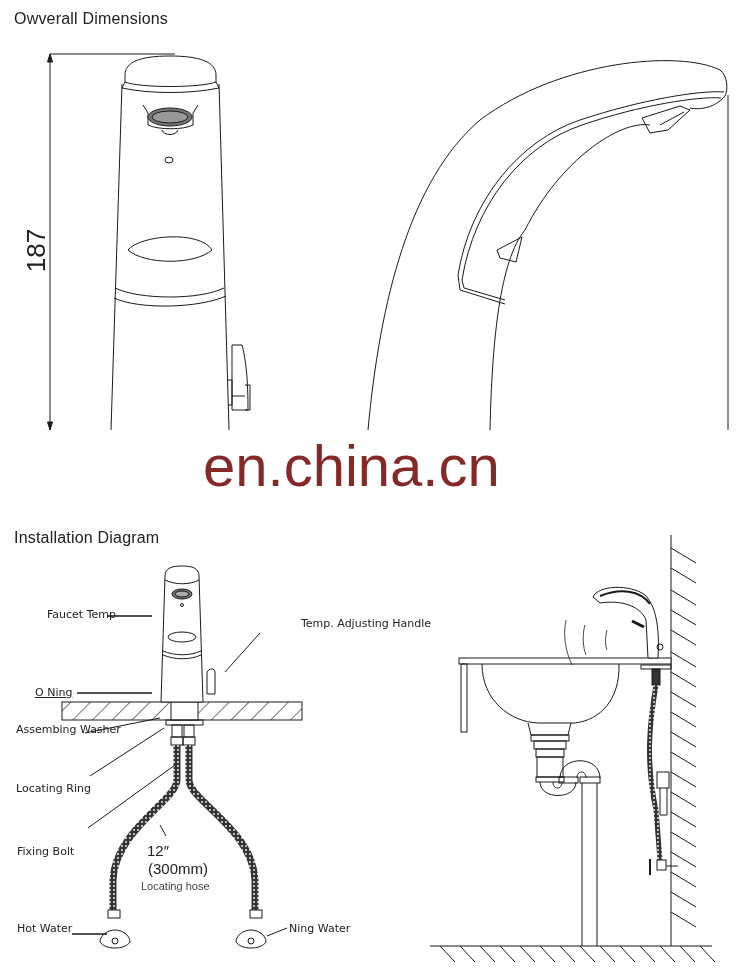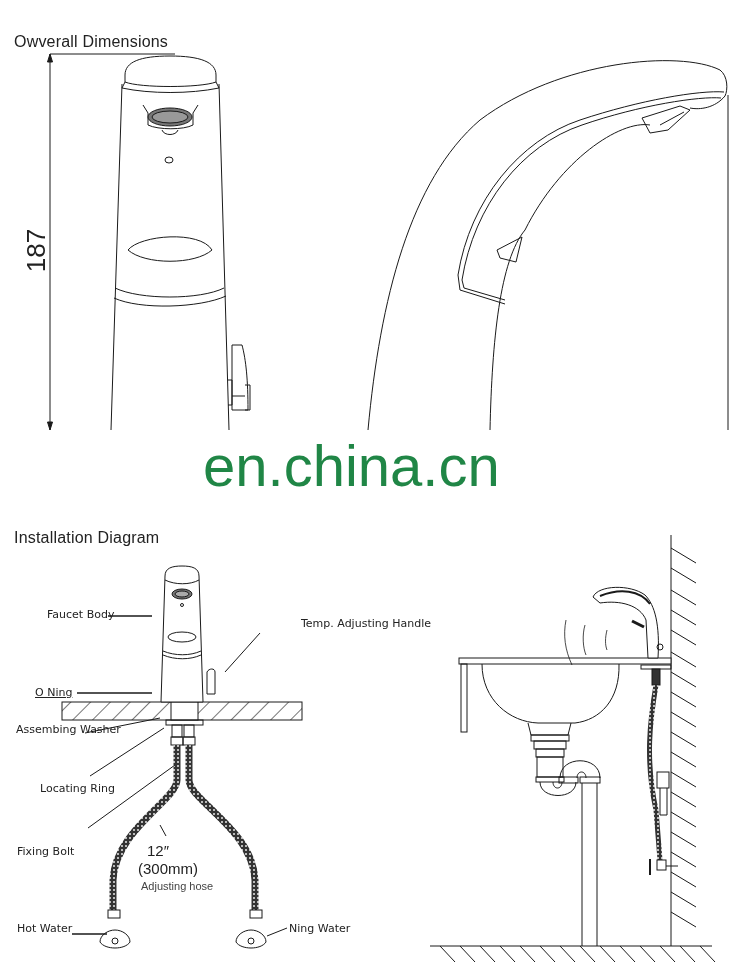--- a/index.html
+++ b/index.html
@@ -1,30 +1,30 @@
 <!DOCTYPE html>
 <html><head>
   <meta charset="utf-8">
   <style>
     html, body { margin: 0; padding: 0; background: #ffffff; }
     body { width: 750px; height: 974px; position: relative; overflow: hidden;
            font-family: "Liberation Sans", sans-serif; color: #222; }
     .abs { position: absolute; }
     .heading { font-size: 16px; color: #222; letter-spacing: 0.2px; white-space: nowrap; }
-    .watermark { font-size: 58px; color: #15803d; letter-spacing: 0px; white-space: nowrap; opacity: 0.95; }
+    .watermark { font-size: 58px; color: #7f1d1d; letter-spacing: 0px; white-space: nowrap; opacity: 0.95; }
     .label { font-size: 11px; color: #222; white-space: nowrap; font-family: "DejaVu Sans", sans-serif; }
     .dim { font-size: 26px; color: #222; transform: rotate(-90deg); transform-origin: center center; white-space: nowrap; }
     .hose-len { font-size: 15px; color: #222; white-space: nowrap; line-height: 17px; }
     .hose-sub { font-size: 11px; color: #444; white-space: nowrap; }
     svg { position: absolute; left: 0; top: 0; }
   </style>
 </head>
 <body>
 
-<div class="abs heading" style="left:14px; top:10px;margin-top:23px;">Owverall Dimensions</div>
+<div class="abs heading" style="left:14px; top:10px;">Owverall Dimensions</div>
 <div class="abs heading" style="left:14px; top:529px;">Installation Diagram</div>
 
 <svg width="750" height="974" viewBox="0 0 750 974">
   <g fill="none" stroke="#1a1a1a" stroke-width="1">
 
     <line x1="50" y1="54" x2="175" y2="54"></line>
     <line x1="50" y1="54" x2="50" y2="430"></line>
     <polygon points="50,54 47.5,62 52.5,62" fill="#1a1a1a"></polygon>
     <polygon points="50,430 47.5,422 52.5,422" fill="#1a1a1a"></polygon>
 
@@ -121,32 +121,32 @@
     <line x1="225" y1="672" x2="260" y2="633"></line>
     <line x1="85" y1="733" x2="160" y2="718"></line>
     <line x1="90" y1="776" x2="164" y2="728"></line>
     <line x1="88" y1="828" x2="175" y2="765"></line>
     <line x1="160" y1="825" x2="166" y2="836"></line>
     <line x1="72" y1="934" x2="107" y2="934" stroke-width="1.5"></line>
     <line x1="267" y1="936" x2="287" y2="928"></line>
   </g>
 </svg>
 
-<div class="abs label" style="left:47px; top:608px;">Faucet Body</div>
+<div class="abs label" style="left:47px; top:608px;">Faucet Temp</div>
 <div class="abs label" style="left:262px; top:617px;margin-left:39px;">Temp. Adjusting Handle</div>
 <div class="abs label" style="left:35px; top:686px;text-decoration:underline;">O Ning</div>
 <div class="abs label" style="left:16px; top:723px;">Assembing Washer</div>
-<div class="abs label" style="left:16px; top:782px;margin-left:24px;">Locating Ring</div>
+<div class="abs label" style="left:16px; top:782px;">Locating Ring</div>
 <div class="abs label" style="left:17px; top:845px;text-align:right;">Fixing Bolt</div>
 <div class="abs label" style="left:17px; top:922px;">Hot Water</div>
 <div class="abs label" style="left:289px; top:922px;">Ning Water</div>
 
 <div class="abs hose-len" style="left:147px; top:842px;">12″</div>
-<div class="abs hose-len" style="left:138px; top:860px;">(300mm)</div>
-<div class="abs hose-sub" style="left:141px; top:880px;">Adjusting hose</div>
+<div class="abs hose-len" style="left:148px; top:860px;">(300mm)</div>
+<div class="abs hose-sub" style="left:141px; top:880px;">Locating hose</div>
 
 <svg width="750" height="974" viewBox="0 0 750 974">
   <g fill="none" stroke="#1a1a1a" stroke-width="1">
 
     <line x1="671" y1="535" x2="671" y2="946"></line>
     <g>
       <line x1="671" y1="548" x2="696" y2="563"></line>
       <line x1="671" y1="568" x2="696" y2="583"></line>
       <line x1="671" y1="590" x2="696" y2="605"></line>
       <line x1="671" y1="610" x2="696" y2="625"></line>

